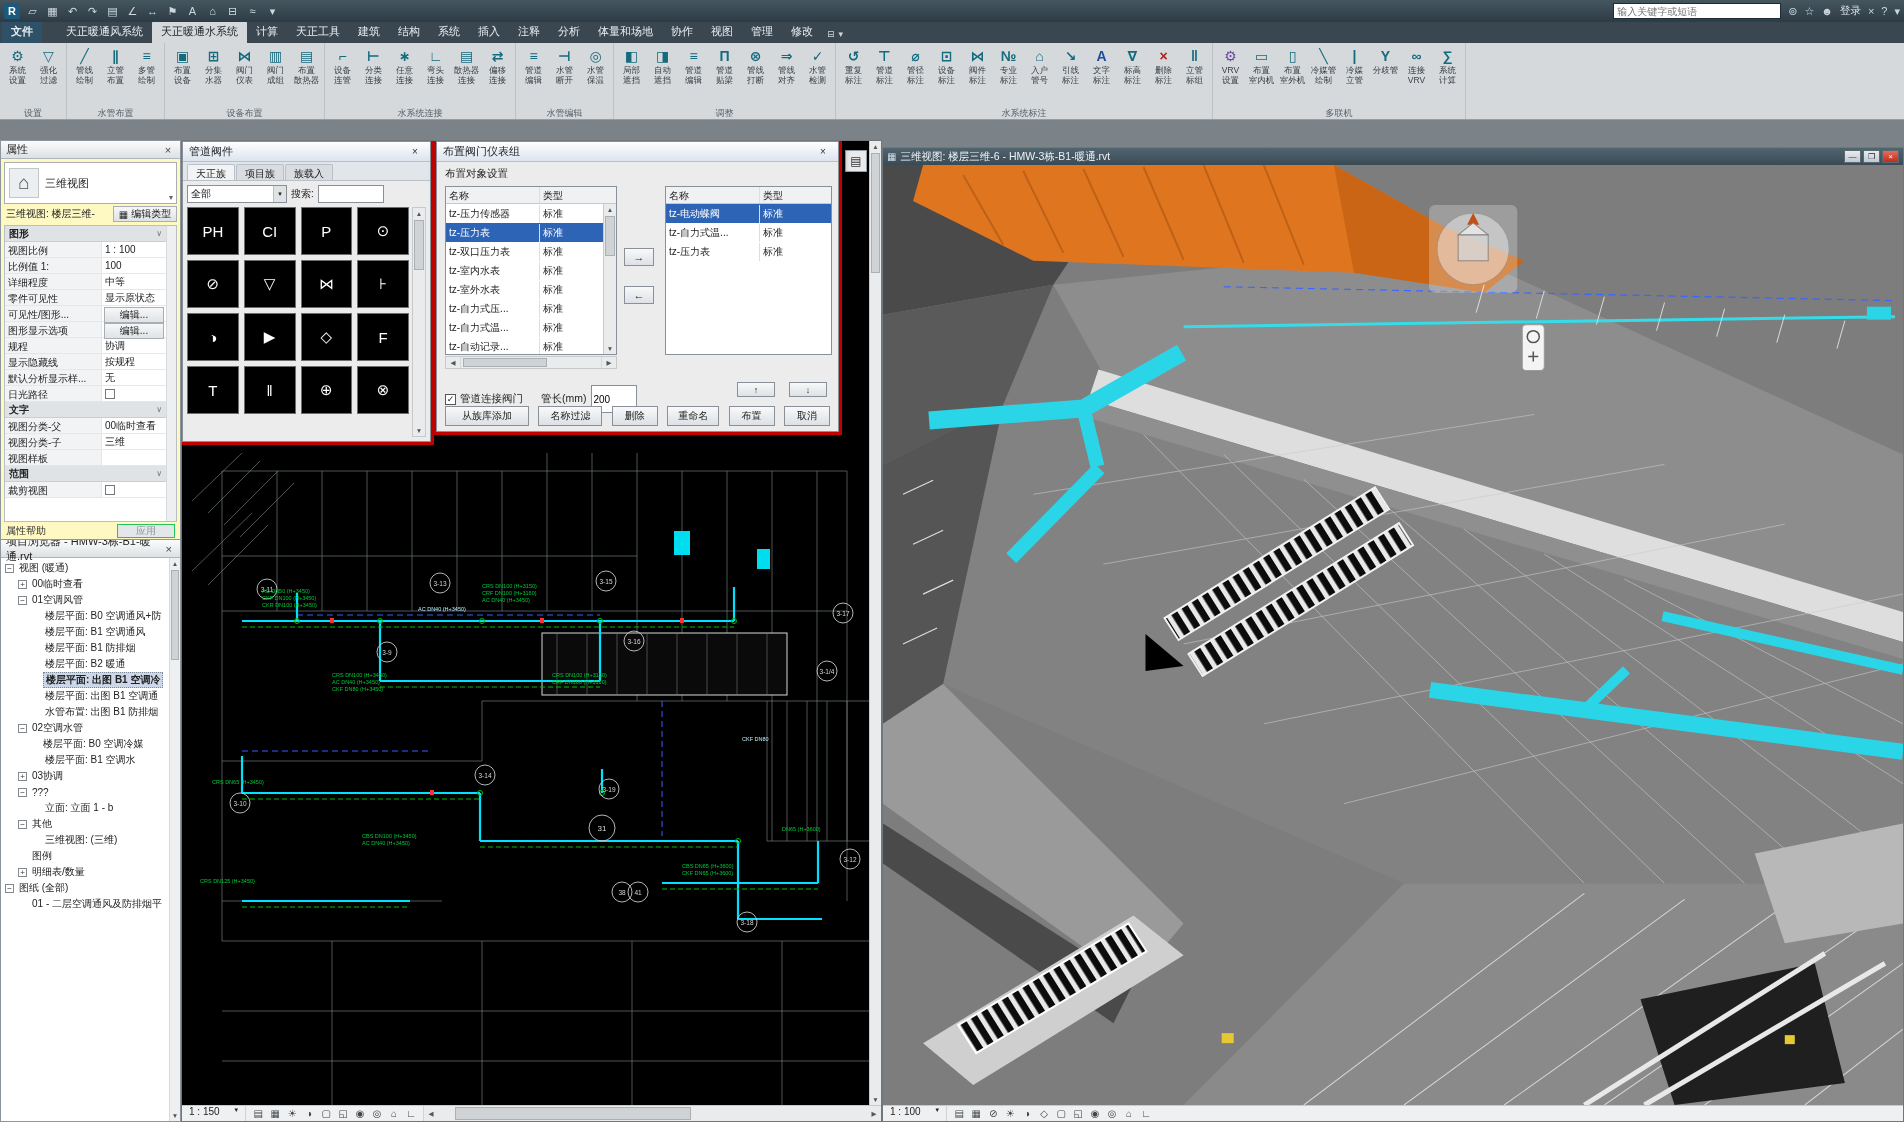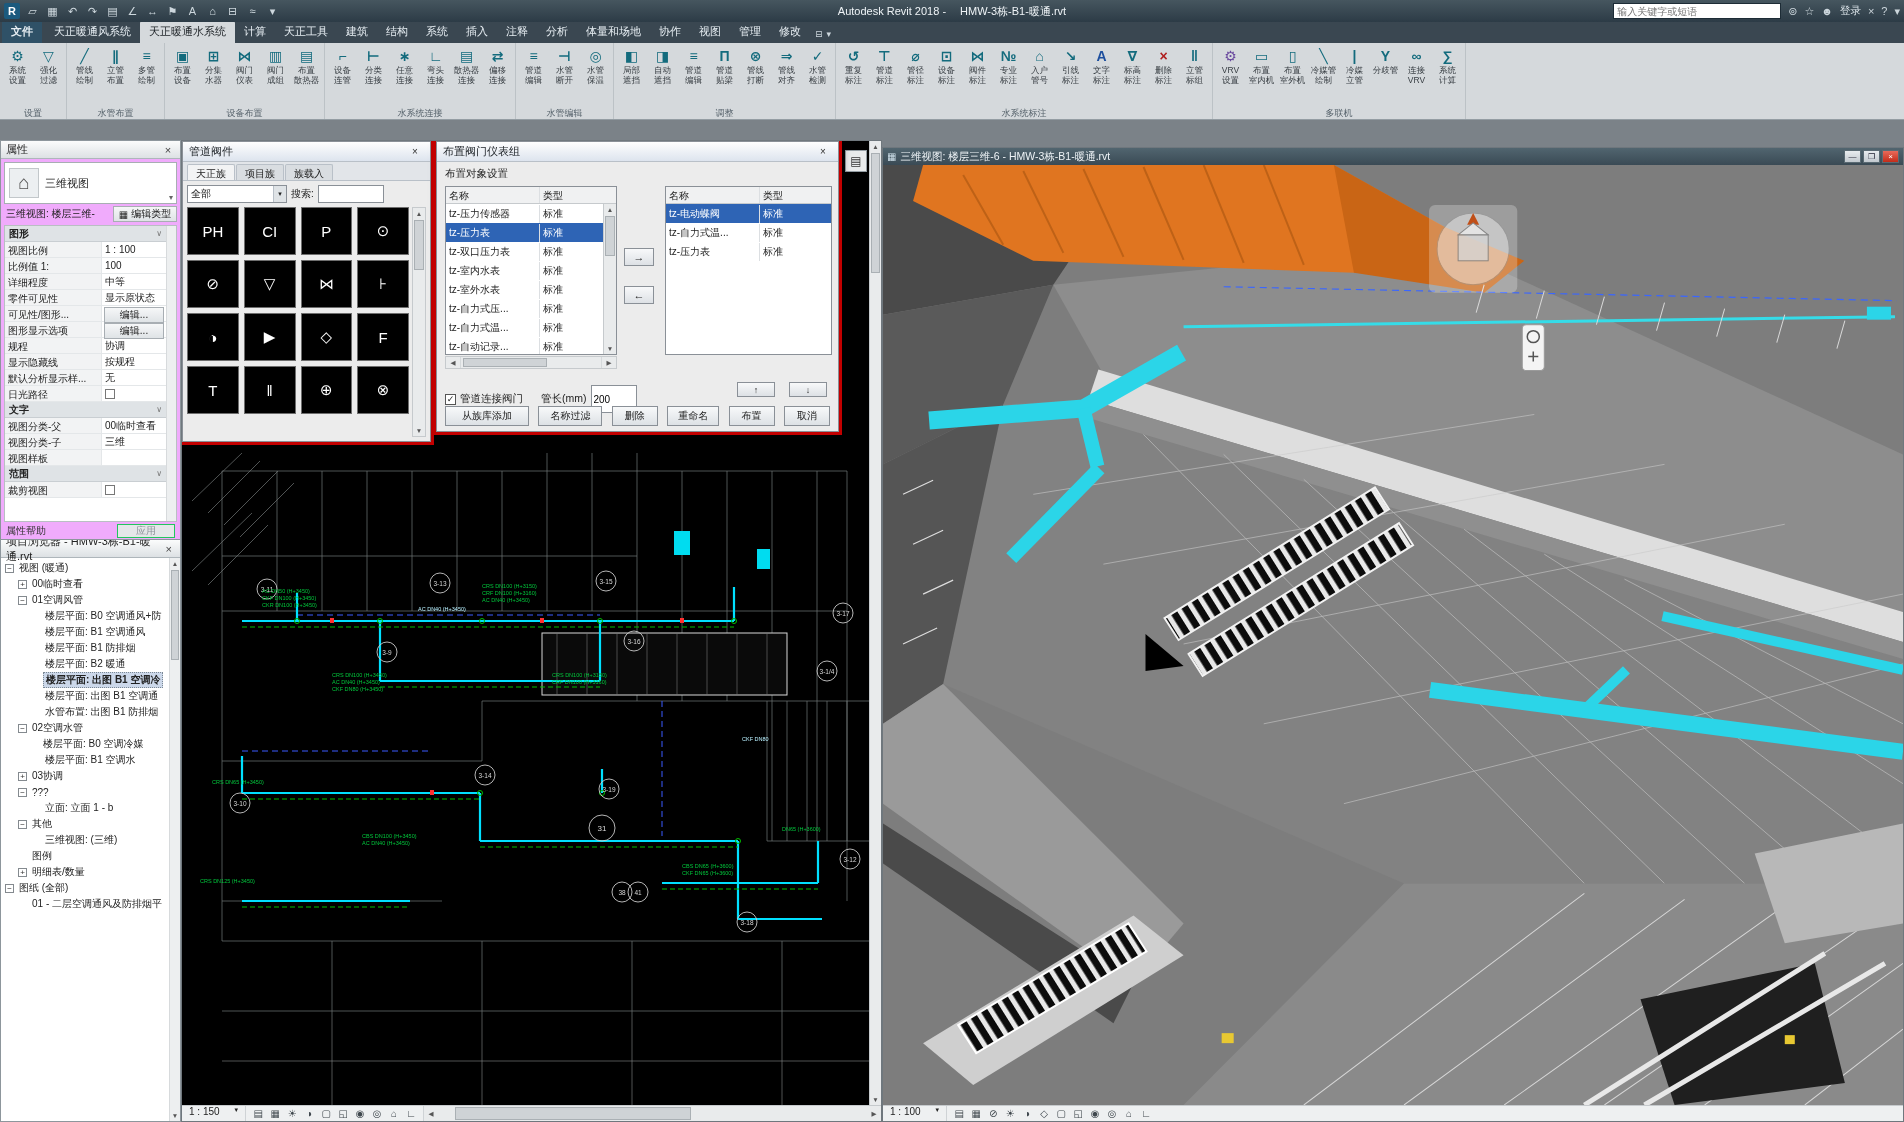--- a/index.html
+++ b/index.html
@@ -12,36 +12,36 @@
 .qi{width:17px;height:16px;display:flex;align-items:center;justify-content:center;font-size:11px;color:#cdd7dd}
 .title-center{position:absolute;left:0;right:0;text-align:center;font-size:11px;pointer-events:none;color:#eef3f6}
 .title-center b{font-weight:normal;margin-left:14px}
 .tb-right{margin-left:auto;display:flex;align-items:center;gap:7px;z-index:2}
 .search-box{width:168px;height:16px;font-size:10px;border:1px solid #1d2c36;background:#fff;padding:0 3px;color:#333}
 .tb-ic{color:#cdd7dd;font-size:11px}
 .signin{color:#dfe7ec;font-size:10.5px}
 
 .tabrow{height:21px;background:#3a4751;display:flex;align-items:flex-end;padding-left:2px;color:#e6edf2}
 .tab{padding:3px 9px 4px;font-size:11px}
-.tab.file{background:#2f5167;font-weight:bold;margin-right:3px}
+.tab.file{background:#2f5167;font-weight:bold;margin-right:15px}
 .tab.active{background:#d5d9dc;color:#1d2226;border-radius:2px 2px 0 0}
 .tab-extra{margin-left:5px;display:flex;gap:4px;align-items:center;padding-bottom:4px;color:#cdd7dd;font-size:9px}
 
 .ribbon{height:77px;background:#d5d9dc;display:flex;border-bottom:1px solid #949da3;overflow:hidden}
 .rgroup{display:flex;flex-direction:column;border-right:1px solid #bcc2c6;padding:1px 2px 0}
 .rbtns{display:flex;flex:1}
 .rbtn{width:31px;display:flex;flex-direction:column;align-items:center;padding-top:2px}
 .ricon{width:22px;height:20px;display:flex;align-items:center;justify-content:center;font-size:14px;color:#136b7d;font-weight:bold}
 .rlabel{font-size:8.5px;line-height:9.5px;text-align:center;color:#383e43;white-space:pre-line}
 .rgrouplabel{height:12px;font-size:9px;text-align:center;color:#56626b;line-height:12px}
 
 .main{display:flex;height:1002px;position:relative}
 .leftcol{width:181px;margin-top:20px;display:flex;flex-direction:column}
 
-.props{height:400px;border:1px solid #8d969c;background:#f0abfc;display:flex;flex-direction:column}
+.props{height:400px;border:1px solid #8d969c;background:#fef9c3;display:flex;flex-direction:column}
 .phead{height:18px;background:linear-gradient(#fbfcfc,#dde1e4);border-bottom:1px solid #aeb6bb;display:flex;align-items:center;padding:0 5px;font-size:11px}
 .xbtn{margin-left:auto;width:14px;text-align:center;color:#444;font-size:11px}
 .typesel{margin:3px 3px 0;background:#fff;border:1px solid #a8aeb3;height:42px;display:flex;align-items:center;gap:6px;padding:0 4px;position:relative}
 .house{width:30px;height:30px;background:#eceff1;border:1px solid #c2c7ca;display:flex;align-items:center;justify-content:center;font-size:19px;color:#555}
 .typesel .dd{position:absolute;right:3px;bottom:1px;font-size:8px;color:#666}
 .typerow{height:20px;display:flex;align-items:center;font-size:10px;padding:2px 3px;gap:3px}
 .typerow .name{flex:1;height:16px;display:flex;align-items:center;padding:0 2px;white-space:nowrap;overflow:hidden}
 .typerow .etbtn{width:64px;height:16px;border:1px solid #a8aeb3;background:linear-gradient(#f6f7f8,#dfe3e6);display:flex;align-items:center;justify-content:center;gap:3px;flex:none}
 .pgrid{flex:1;margin:1px 3px 0;background:#fff;border:1px solid #b9bfc3;overflow:hidden;position:relative;font-size:10px}
 .pgrid-inner{margin-right:10px}
@@ -142,23 +142,20 @@
       <span class="qi">▤</span>
       <span class="qi">∠</span>
       <span class="qi">↔</span>
       <span class="qi">⚑</span>
       <span class="qi">A</span>
       <span class="qi">⌂</span>
       <span class="qi">⊟</span>
       <span class="qi">≈</span>
       <span class="qi">▾</span>
     </div>
-  <div class="title-center">
-    <span>Autodesk Revit 2018 -</span><b>HMW-3栋-B1-暖通.rvt</b>
-  </div>
   <div class="tb-right">
     <input class="search-box" placeholder="输入关键字或短语" style="">
     <span id="tb-icons" style="display:flex;gap:7px">
         <span class="tb-ic">⊚</span>
         <span class="tb-ic">☆</span>
         <span class="tb-ic">☻</span>
       </span>
     <span class="signin">登录</span>
     <span id="tb-icons2" style="display:flex;gap:7px">
         <span class="tb-ic">×</span>

